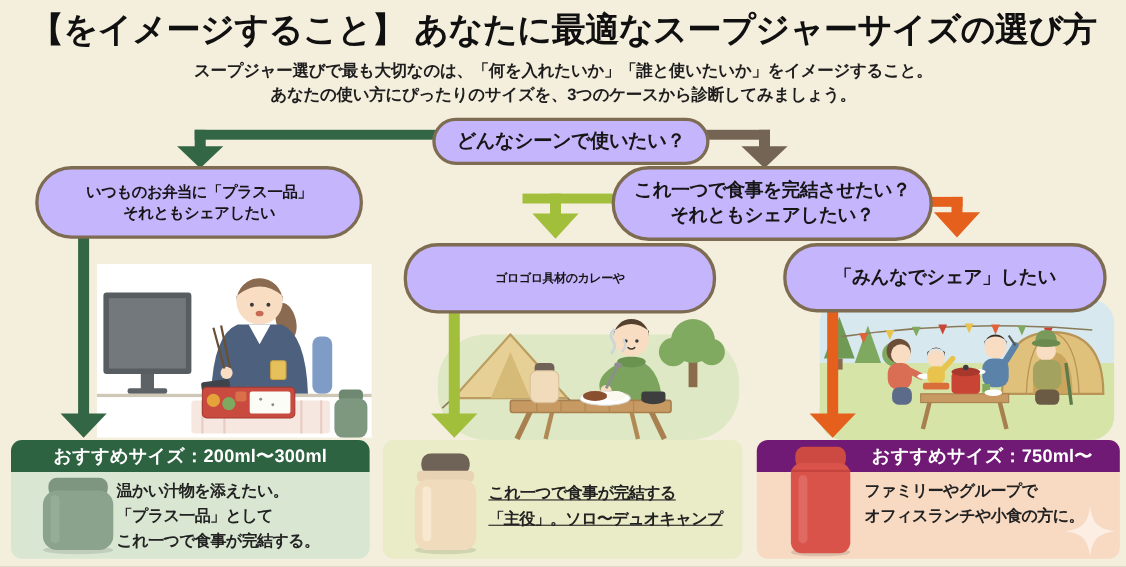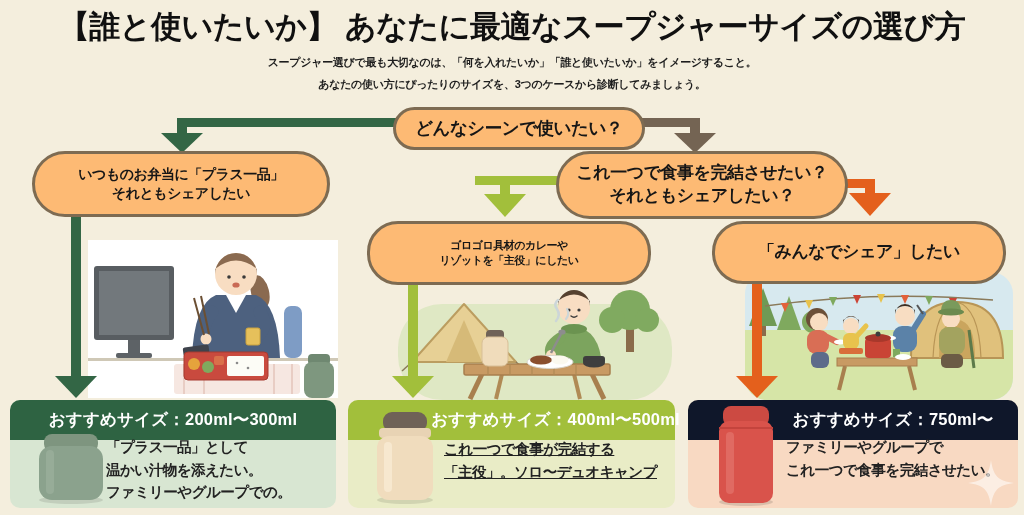--- a/index.html
+++ b/index.html
@@ -12,69 +12,69 @@
     background:#f4eedd;overflow:hidden;
     font-family:"Liberation Sans","DejaVu Sans",sans-serif;
   }
   
   .page-title{
     position:absolute;top:6px;left:0;width:100%;text-align:center;
     font-size:31px;font-weight:900;color:#101010;letter-spacing:-0.5px;
   }
   .page-sub{
     position:absolute;left:0;width:100%;text-align:center;
-    font-size:11px;font-weight:700;color:#1d1d1d;letter-spacing:-0.3px;
+    font-size:15px;font-weight:700;color:#1d1d1d;letter-spacing:-0.3px;
   }
   .sub1{top:55px;} .sub2{top:77px;}
   
   .qbox{
-    position:absolute;z-index:4;background:#fdba74;border:3px solid #7d6b52;
+    position:absolute;z-index:4;background:#c4b5fd;border:3px solid #7d6b52;
     display:flex;flex-direction:column;align-items:center;justify-content:center;
     text-align:center;font-weight:800;color:#161616;line-height:1.35;letter-spacing:-0.5px;
   }
   .qbox span{display:block;white-space:nowrap;}
   #q-root  {left:393px;top:107px;width:246px;height:37px;border-radius:22px;font-size:17.5px;}
   #q-office{left:32px;top:151px;width:292px;height:60px;border-radius:33px;font-size:14px;}
   #q-share {left:556px;top:151px;width:286px;height:62px;border-radius:34px;font-size:17px;}
   #q-solo  {left:367px;top:221px;width:278px;height:58px;border-radius:31px;font-size:11px;}
   #q-group {left:712px;top:221px;width:288px;height:57px;border-radius:31px;font-size:17px;}
   
   #arrows{position:absolute;inset:0;z-index:3;pointer-events:none;}
   .illus{position:absolute;z-index:2;}
   
   .card{
     position:absolute;top:400px;height:108px;z-index:4;border-radius:10px;
   }
   .card-header{
-    position:absolute;top:0;left:0;right:0;height:40px;border-radius:10px 10px 0 0;
+    position:absolute;top:0;left:0;right:0;height:29px;border-radius:10px 10px 0 0;
     display:flex;align-items:center;justify-content:center;
     color:#ffffff;font-size:16.5px;font-weight:800;letter-spacing:0.2px;white-space:nowrap;
   }
   .card-body-text{
     position:absolute;font-size:14.6px;font-weight:800;color:#222222;
     line-height:1.55;letter-spacing:-0.6px;white-space:nowrap;
   }
   .card-body-text span{display:block;}
   #card-office{left:10px;width:326px;background:#d8e6d2;}
   #card-office .card-header{background:#2e6342;}
   #card-office .card-body-text{left:96px;top:36px;}
   #card-solo{left:348px;width:327px;background:#e9ecc6;}
   #card-solo .card-header{background:#a2bf3b;padding-left:88px;}
   #card-solo .card-body-text{left:96px;top:38px;text-decoration:underline;}
   #card-group{left:688px;width:330px;background:#f8d9c2;}
-  #card-group .card-header{background:#0f172a;padding-left:80px;text-align:right;}
+  #card-group .card-header{background:#701a75;padding-left:80px;text-align:right;}
   #card-group .card-body-text{left:98px;top:36px;}
   .jar{position:absolute;}
 </style>
 </head>
 <body>
 
 <div id="stage">
 
-  <div class="page-title">【誰と使いたいか】 あなたに最適なスープジャーサイズの選び方</div>
+  <div class="page-title">【をイメージすること】 あなたに最適なスープジャーサイズの選び方</div>
   <div class="page-sub sub1">スープジャー選びで最も大切なのは、「何を入れたいか」「誰と使いたいか」をイメージすること。</div>
   <div class="page-sub sub2">あなたの使い方にぴったりのサイズを、3つのケースから診断してみましょう。</div>
 
   <svg id="arrows" width="1024" height="515" viewBox="0 0 1024 515">
 
     <g fill="#336645">
       <rect x="177" y="118" width="223" height="9"></rect>
       <rect x="177" y="118" width="10" height="17"></rect>
       <polygon points="161,133 203,133 182,153"></polygon>
     </g>
@@ -119,21 +119,20 @@
   <div class="qbox" id="q-office">
     <span>いつものお弁当に「プラス一品」</span>
     <span>それともシェアしたい</span>
   </div>
   <div class="qbox" id="q-share">
     <span>これ一つで食事を完結させたい？</span>
     <span>それともシェアしたい？</span>
   </div>
   <div class="qbox" id="q-solo">
     <span>ゴロゴロ具材のカレーや</span>
-    <span>リゾットを「主役」にしたい</span>
   </div>
   <div class="qbox" id="q-group">
     <span>「みんなでシェア」したい</span>
   </div>
 
   <svg class="illus" style="left:88px;top:240px;" width="250" height="158" viewBox="0 0 250 158">
     <rect x="0" y="0" width="250" height="158" fill="#ffffff"></rect>
 
     <rect x="196" y="66" width="18" height="52" rx="7" fill="#7e9cc5"></rect>
 
@@ -335,28 +334,27 @@
 
   <div class="card" id="card-office">
     <div class="card-header">おすすめサイズ：200ml〜300ml</div>
     <svg class="jar" style="left:22px;top:34px;" width="78" height="70" viewBox="0 0 78 70">
       <ellipse cx="39" cy="66" rx="32" ry="4" fill="rgba(0,0,0,0.10)"></ellipse>
       <rect x="12" y="0" width="54" height="18" rx="8" fill="#7e957f"></rect>
       <rect x="7" y="12" width="64" height="54" rx="13" fill="#8ba28d"></rect>
       <rect x="14" y="16" width="8" height="44" rx="4" fill="#97ac98"></rect>
     </svg>
     <div class="card-body-text">
+      <span>温かい汁物を添えたい。</span>
       <span>「プラス一品」として</span>
-      <span>温かい汁物を添えたい。</span>
-      <span>ファミリーやグループでの。</span>
+      <span>これ一つで食事が完結する。</span>
     </div>
   </div>
 
   <div class="card" id="card-solo">
-    <div class="card-header">おすすめサイズ：400ml〜500ml</div>
     <svg class="jar" style="left:24px;top:12px;z-index:5;" width="66" height="92" viewBox="0 0 66 92">
       <ellipse cx="33" cy="88" rx="28" ry="4" fill="rgba(0,0,0,0.10)"></ellipse>
       <rect x="11" y="0" width="44" height="20" rx="9" fill="#6f6257"></rect>
       <rect x="7" y="16" width="52" height="10" rx="4" fill="#e8d3b4"></rect>
       <rect x="5" y="24" width="56" height="64" rx="12" fill="#f0dcbd"></rect>
       <rect x="12" y="30" width="8" height="50" rx="4" fill="#f7e8cf"></rect>
     </svg>
     <div class="card-body-text">
       <span>これ一つで食事が完結する</span>
       <span>「主役」。ソロ〜デュオキャンプ</span>
@@ -367,20 +365,20 @@
     <div class="card-header">おすすめサイズ：750ml〜</div>
     <svg class="jar" style="left:26px;top:6px;z-index:5;" width="64" height="100" viewBox="0 0 64 100">
       <ellipse cx="32" cy="96" rx="27" ry="4" fill="rgba(0,0,0,0.12)"></ellipse>
       <rect x="9" y="0" width="46" height="20" rx="8" fill="#cc4a42"></rect>
       <rect x="5" y="15" width="54" height="82" rx="10" fill="#d9534b"></rect>
       <line x1="5" y1="22" x2="59" y2="22" stroke="#c4443d" stroke-width="2"></line>
       <rect x="12" y="26" width="8" height="62" rx="4" fill="#e06a62"></rect>
     </svg>
     <div class="card-body-text">
       <span>ファミリーやグループで</span>
-      <span>これ一つで食事を完結させたい。</span>
+      <span>オフィスランチや小食の方に。</span>
     </div>
     <svg style="position:absolute;right:4px;bottom:2px;" width="46" height="46" viewBox="0 0 40 40">
       <path d="M20 0 C22 14 26 18 40 20 C26 22 22 26 20 40 C18 26 14 22 0 20 C14 18 18 14 20 0 Z" fill="#ffffff" opacity="0.55"></path>
     </svg>
   </div>
 
 </div>
 
 </body></html>

